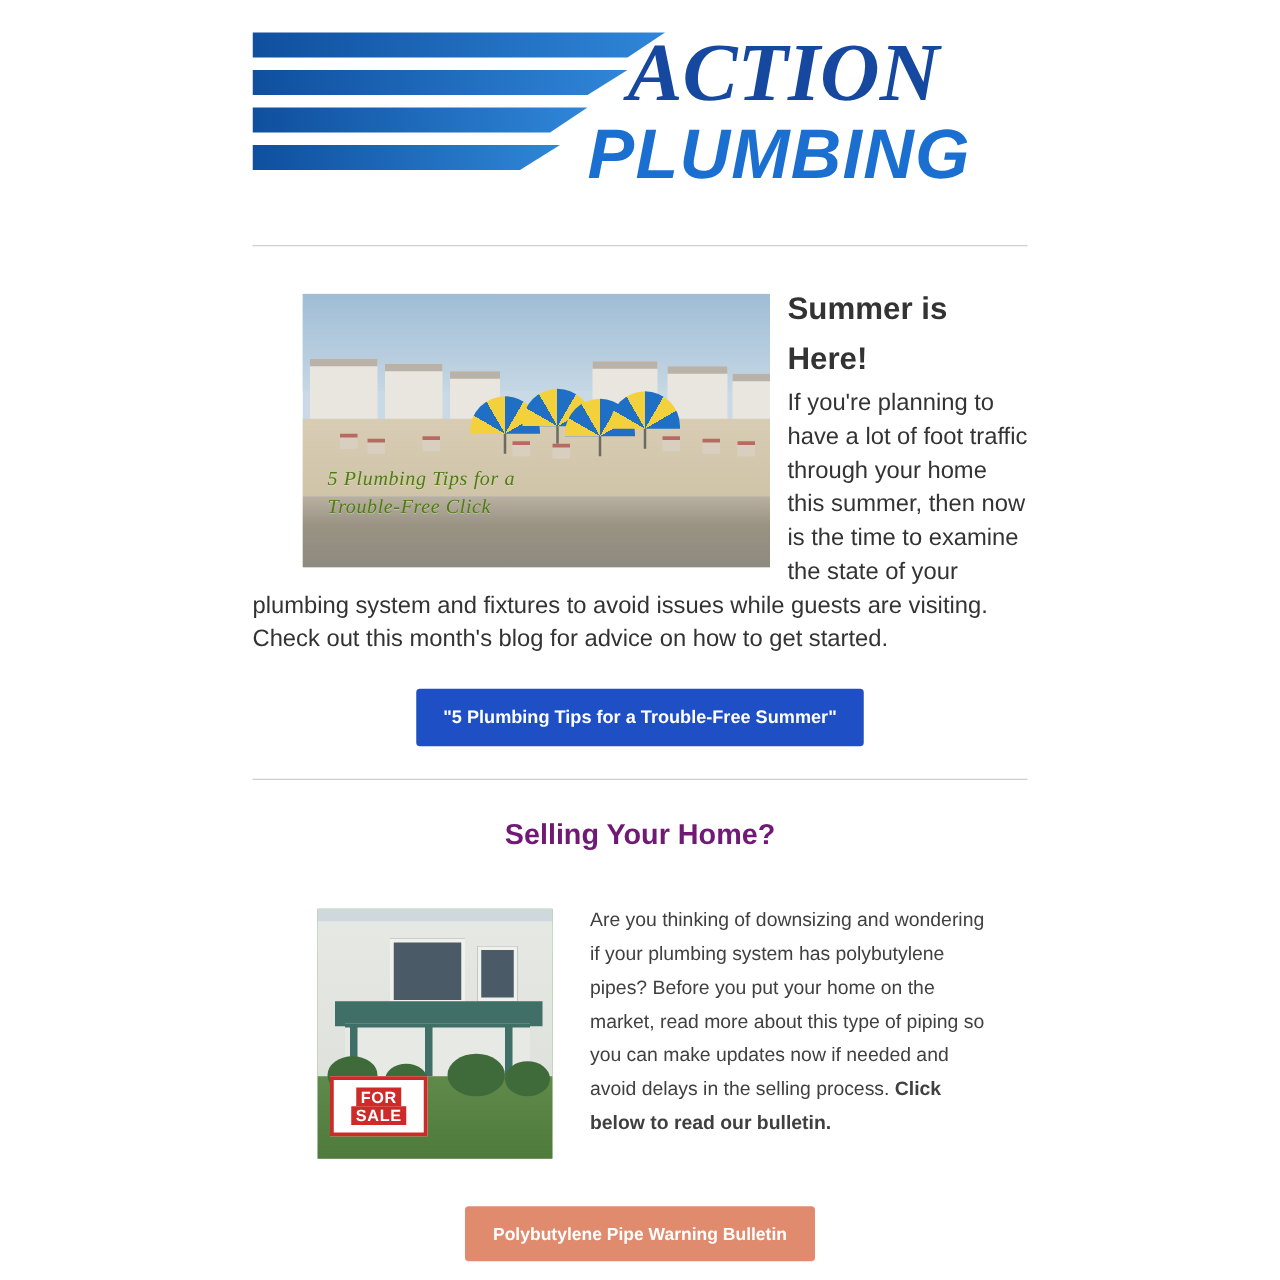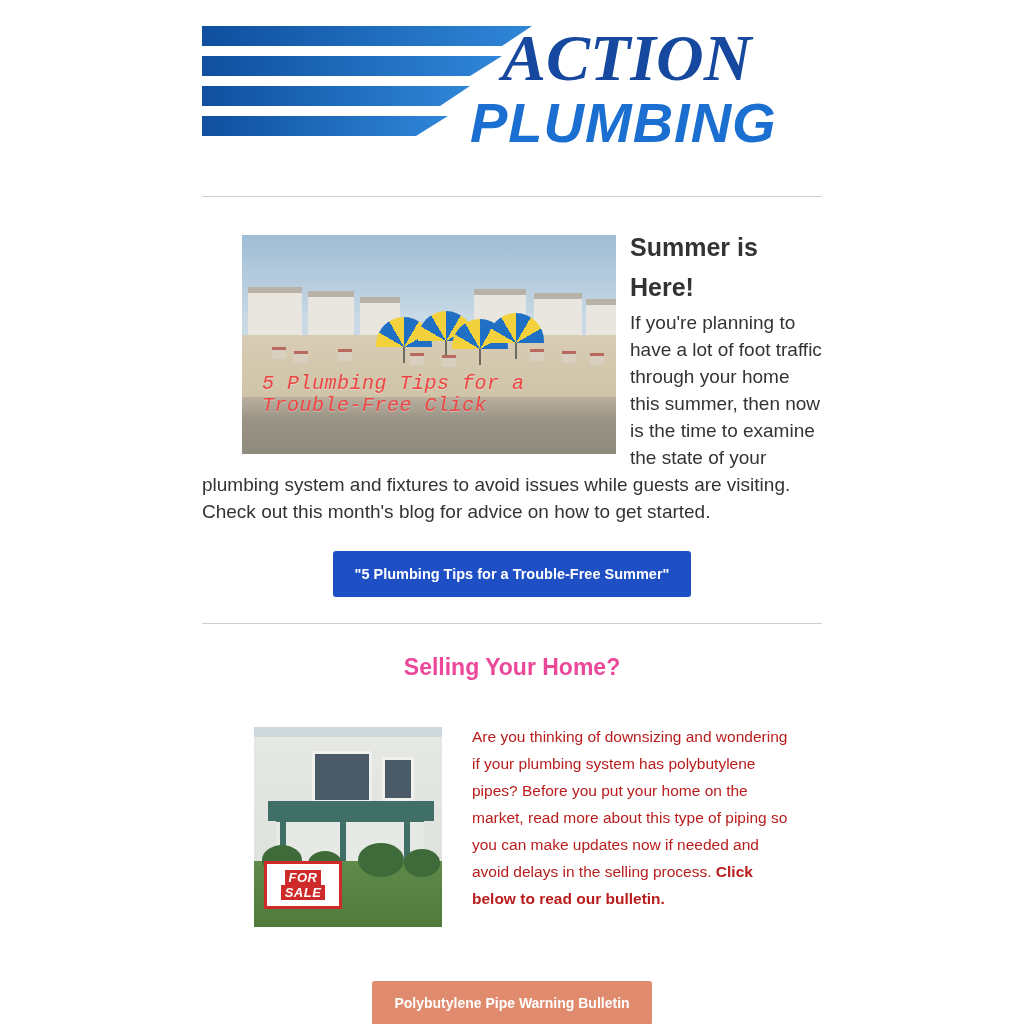--- a/index.html
+++ b/index.html
@@ -90,24 +90,24 @@
     width:2px; height:16px; background:#6d6a60; transform:translateX(-50%);
   }
   .chair {
     position:absolute; width:14px; height:9px; background:#d9cfc0;
     border-top:3px solid #b86a60;
   }
   .a1-script {
     position: absolute;
     left: 20px;
     top: 138px;
-    color: #ef4444;
-    font-family: Liberation Mono, monospace;
+    color: #4d7c0f;
+    font-family: Liberation Serif, serif;
     font-style: italic;
-    font-size: 20px;
+    font-size: 16px;
     line-height: 22px;
     letter-spacing: 0.5px;
     text-shadow: 0 1px 0 rgba(255,255,255,0.35);
   }
   .a1-title {
     font-size: 25px;
     line-height: 40px;
     font-weight: bold;
     color: #333333;
     margin: 0 0 2px 0;
@@ -133,36 +133,35 @@
     border: none;
     cursor: pointer;
     font-family: "Liberation Sans", sans-serif;
   }
 
   
   .section-title {
     text-align: center;
     font-size: 23px;
     font-weight: bold;
-    color: #ec4899;
+    color: #701a75;
     margin: 30px 0 0 0;
   }
   .article2 {
     width: 620px;
     margin: 42px auto 0 auto;
   }
   .a2-figure {
     float: left;
     width: 188px;
     height: 200px;
-    margin: 4px 30px 20px 52px;
+    margin: 4px 30px 4px 52px;
     position: relative;
     overflow: hidden;
     background: #7fa06a;
-    font-style: italic;
   }
   .h-sky { position:absolute; left:0; right:0; top:0; height:34px; background:#cfd9dd; }
   .h-body {
     position:absolute; left:0; right:0; top:10px; height:126px;
     background: linear-gradient(to bottom,#e6e8e3 0%, #dfe2dc 100%);
   }
   .h-roof {
     position:absolute; left:14px; right:8px; top:74px; height:20px;
     background:#3f6f67;
   }
@@ -189,21 +188,21 @@
     background:#ffffff; border:3px solid #cf2a2a;
     display:flex; flex-direction:column; align-items:center; justify-content:center;
   }
   .for-sale span{
     display:block; background:#cf2a2a; color:#ffffff;
     font-weight:bold; font-size:13px; line-height:15px; padding:0 4px; letter-spacing:0.5px;
   }
   .a2-body {
     font-size: 15.5px;
     line-height: 27px;
-    color: #b91c1c;
+    color: #404040;
     margin: 0;
     padding-right: 32px;
   }
   .a2-body b { font-weight: bold; }
 
   .cta-salmon {
     display: inline-block;
     background: #e08a6e;
     color: #ffffff;
     font-size: 14px;

